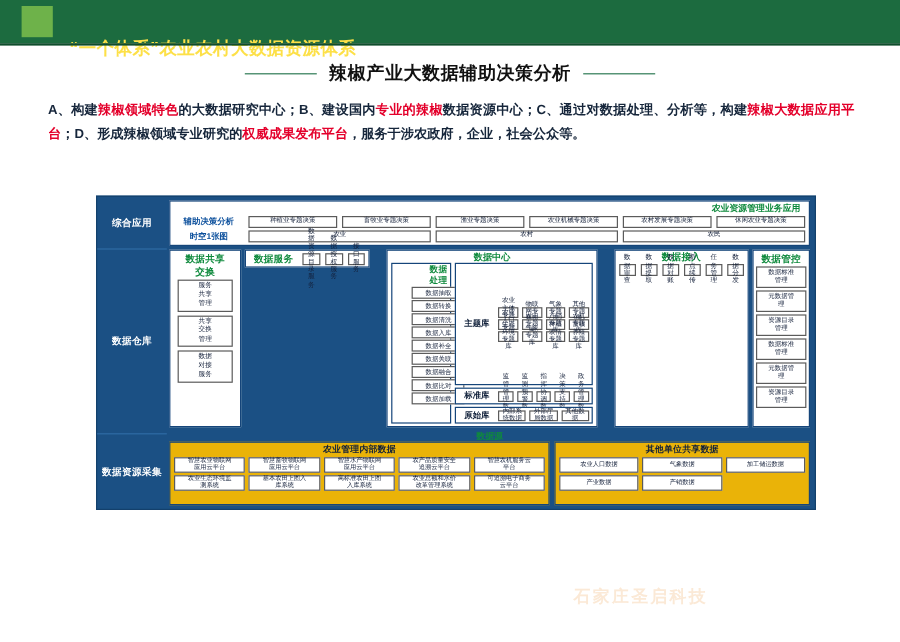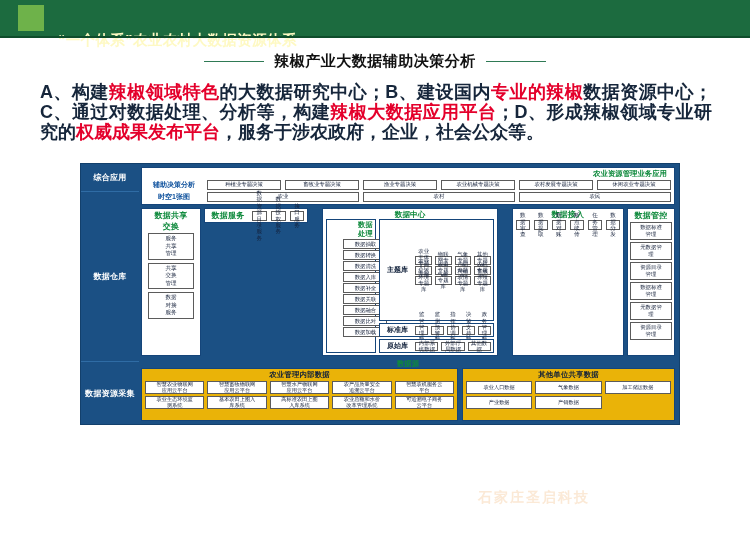--- a/index.html
+++ b/index.html
@@ -11,55 +11,55 @@
 
   
   .header-bar{
     position:absolute;left:0;top:0;width:750px;height:36px;
     background:#1c6b3f;display:flex;align-items:center;
   }
   .header-accent{
     width:26px;height:26px;margin-left:18px;background:#6eb24a;flex:0 0 auto;
   }
   .header-title{
-    margin-left:14px;color:#fef9c3;font-size:14.5px;font-weight:bold;letter-spacing:.4px;margin-top:44px;
+    margin-left:14px;color:#fde047;font-size:14.5px;font-weight:bold;letter-spacing:.4px;margin-top:44px;
   }
   .header-rule{position:absolute;left:0;top:36px;width:750px;height:2px;background:#0f4d2c;}
 
   
   .sec-title-wrap{
     position:absolute;left:0;top:52px;width:750px;
     display:flex;align-items:center;justify-content:center;gap:10px;
   }
   .sec-rule{width:60px;height:1px;background:#2f7a55;}
   .sec-title{font-size:15px;font-weight:bold;color:#111111;letter-spacing:.5px;}
 
   
   .para{
     position:absolute;left:40px;top:82px;width:672px;
-    font-size:18px;line-height:20px;color:#16263b;font-weight:bold;text-align:justify;
+    font-size:11px;line-height:20px;color:#16263b;font-weight:bold;text-align:justify;
   }
   .para .hl{color:#e4002b;}
 
   
   .diagram{
     position:absolute;left:80px;top:163px;width:600px;height:262px;
     background:#1b5084;border:1px solid #13406c;box-sizing:border-box;
     display:flex;
   }
   .side-col{
     width:58px;flex:0 0 auto;display:flex;flex-direction:column;color:#ffffff;
   }
   .side-cell{
     display:flex;align-items:center;justify-content:center;
     font-size:8px;font-weight:bold;letter-spacing:.3px;
     border-bottom:1px solid #2f6ca5;box-sizing:border-box;text-align:center;
   }
   .side-cell:last-child{border-bottom:none;}
-  .sc-1{height:28px;}
+  .sc-1{height:44px;}
   .sc-2{flex:1 1 auto;}
   .sc-3{height:62px;}
 
   .body-col{flex:1 1 auto;display:flex;flex-direction:column;padding:3px 4px 3px 2px;box-sizing:border-box;}
 
   
   .panel{background:#ffffff;border:1px solid #15457a;box-sizing:border-box;}
   .panel-title{
     color:#0f8a3d;font-size:8px;font-weight:bold;text-align:center;letter-spacing:.2px;
   }

